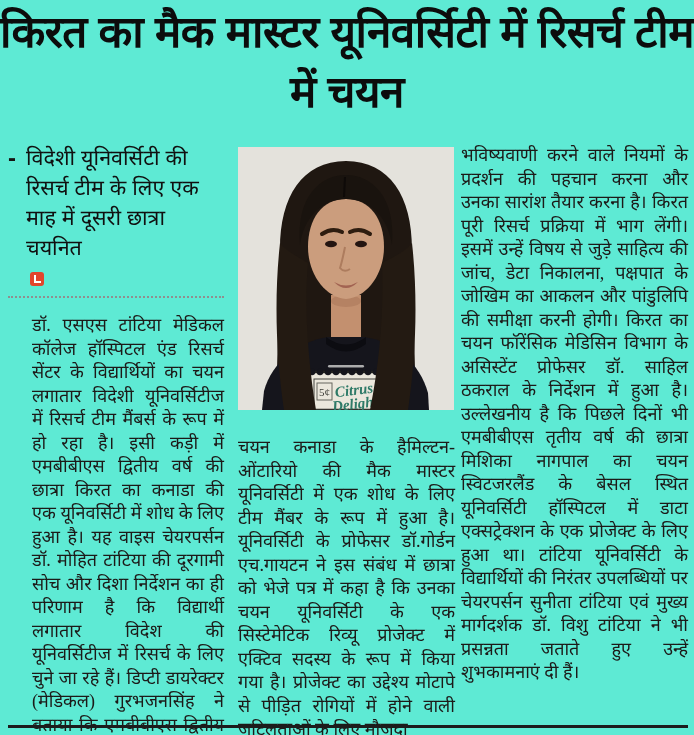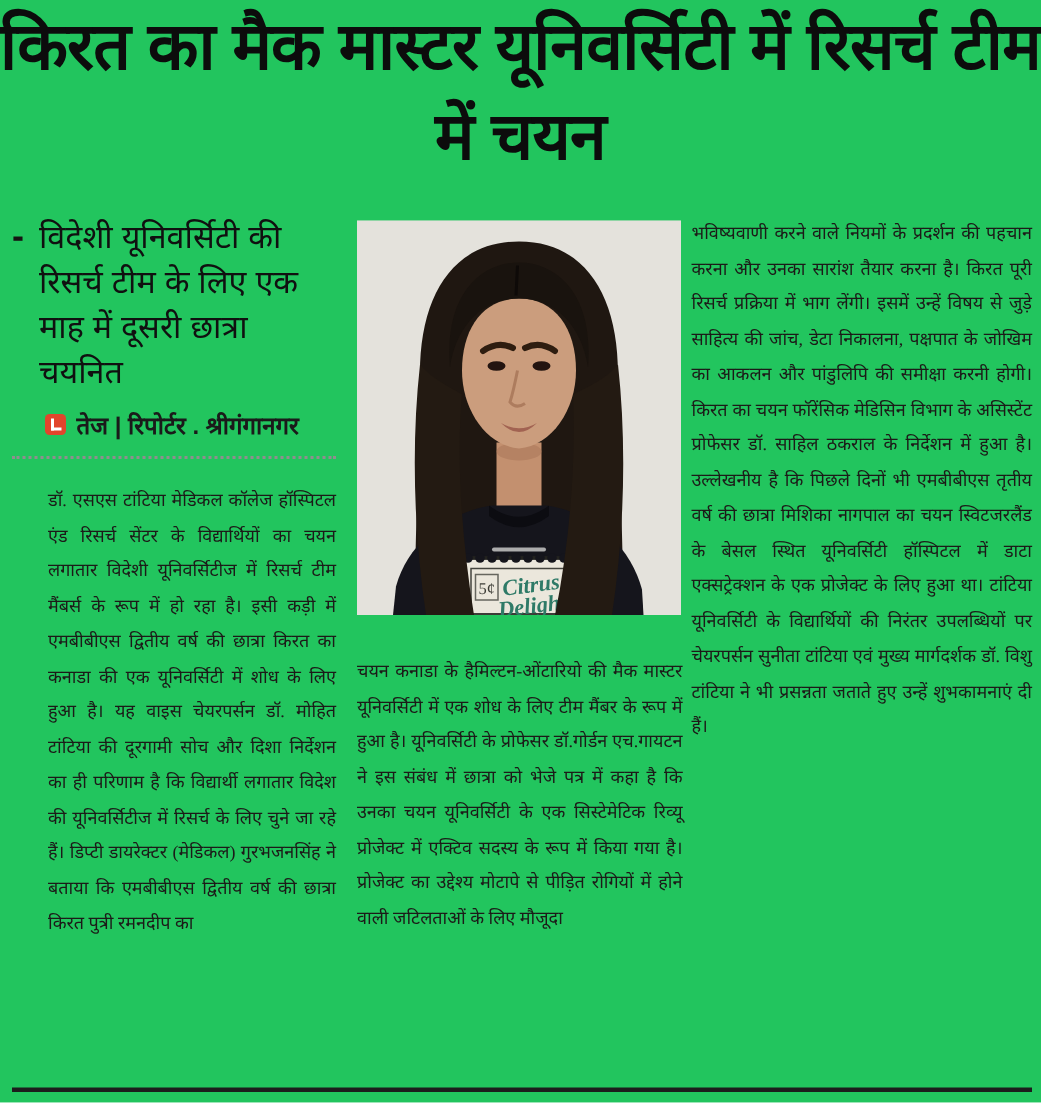--- a/index.html
+++ b/index.html
@@ -1,18 +1,18 @@
 <!DOCTYPE html>
 <html><head>
 <meta charset="utf-8">
 <style>
   html,body { margin:0; padding:0; background:#ffffff; }
   .page {
     position:relative; width:694px; height:735px; overflow:hidden;
-    background:#22c55e; color:#161412;
+    background:#5eead4; color:#161412;
     font-family:"Liberation Sans", sans-serif;
   }
   .headline {
     position:absolute; top:2px; left:0; width:100%; margin:0;
     text-align:center; font-size:44px; line-height:60px; font-weight:900;
     color:#0c0c0c; letter-spacing:-0.5px;
     font-family:"Liberation Sans", sans-serif;
   }
   .left-col { position:absolute; left:8px; top:143px; width:216px; }
   .subhead-row { display:flex; gap:10px; }
@@ -20,21 +20,21 @@
   .subhead { margin:0; font-size:21.5px; line-height:30px; font-weight:400; color:#101010; }
   .byline {
     display:flex; align-items:center; gap:7px; margin:9px 0 0 22px;
     font-size:16px; font-weight:700; color:#1a1a1a;
   }
   .tej-icon { width:14px; height:14px; background:#e2452c; border-radius:3px; position:relative; flex:0 0 auto; }
   .tej-l { position:absolute; left:4px; top:3px; width:5px; height:6px;
            border-left:2.5px solid #fff; border-bottom:2.5px solid #fff; }
   .dotted-divider { border-top:2px dotted #8f8f8f; margin-top:10px; }
   .body-text {
-    margin:0; font-size:12px; line-height:23.5px; text-align:justify;
+    margin:0; font-size:18px; line-height:23.5px; text-align:justify;
     color:#1c1a18; font-family:"Liberation Serif", serif;
   }
   .left-col .body-text { margin-top:16px;margin-left:24px; }
   .photo {
     position:absolute; left:238px; top:147px; width:216px; height:263px;
     overflow:hidden; background:#e4e2dc;
   }
   .photo svg { display:block; }
   .middle-col { position:absolute; left:238px; top:436px; width:217px; }
   .right-col  { position:absolute; left:461px; top:144px; width:227px; }
@@ -49,21 +49,20 @@
 
   <div class="left-col">
     <div class="subhead-row">
       <span class="dash">-</span>
       <h2 class="subhead">विदेशी यूनिवर्सिटी की रिसर्च टीम के लिए एक माह में दूसरी छात्रा चयनित</h2>
     </div>
     <div class="byline">
       <span class="tej-icon">
           <span class="tej-l"></span>
         </span>
-      <span>तेज | रिपोर्टर . श्रीगंगानगर</span>
     </div>
     <div class="dotted-divider"></div>
     <p class="body-text">डॉ. एसएस टांटिया मेडिकल कॉलेज हॉस्पिटल एंड रिसर्च सेंटर के विद्यार्थियों का चयन लगातार विदेशी यूनिवर्सिटीज में रिसर्च टीम मैंबर्स के रूप में हो रहा है। इसी कड़ी में एमबीबीएस द्वितीय वर्ष की छात्रा किरत का कनाडा की एक यूनिवर्सिटी में शोध के लिए हुआ है। यह वाइस चेयरपर्सन डॉ. मोहित टांटिया की दूरगामी सोच और दिशा निर्देशन का ही परिणाम है कि विद्यार्थी लगातार विदेश की यूनिवर्सिटीज में रिसर्च के लिए चुने जा रहे हैं। डिप्टी डायरेक्टर (मेडिकल) गुरभजनसिंह ने बताया कि एमबीबीएस द्वितीय वर्ष की छात्रा किरत पुत्री रमनदीप का</p>
   </div>
 
   <div class="photo">
     <svg width="216" height="263" viewBox="0 0 216 263" xmlns="http://www.w3.org/2000/svg">
       <rect x="0" y="0" width="216" height="263" fill="#e4e2dc"></rect>
       <path d="M108 14 C 64 14 42 50 42 102 L 38 263 L 178 263 L 174 102 C 174 50 152 14 108 14 Z" fill="#1f1711"></path>
       <rect x="93" y="148" width="30" height="50" fill="#c3906f"></rect>

